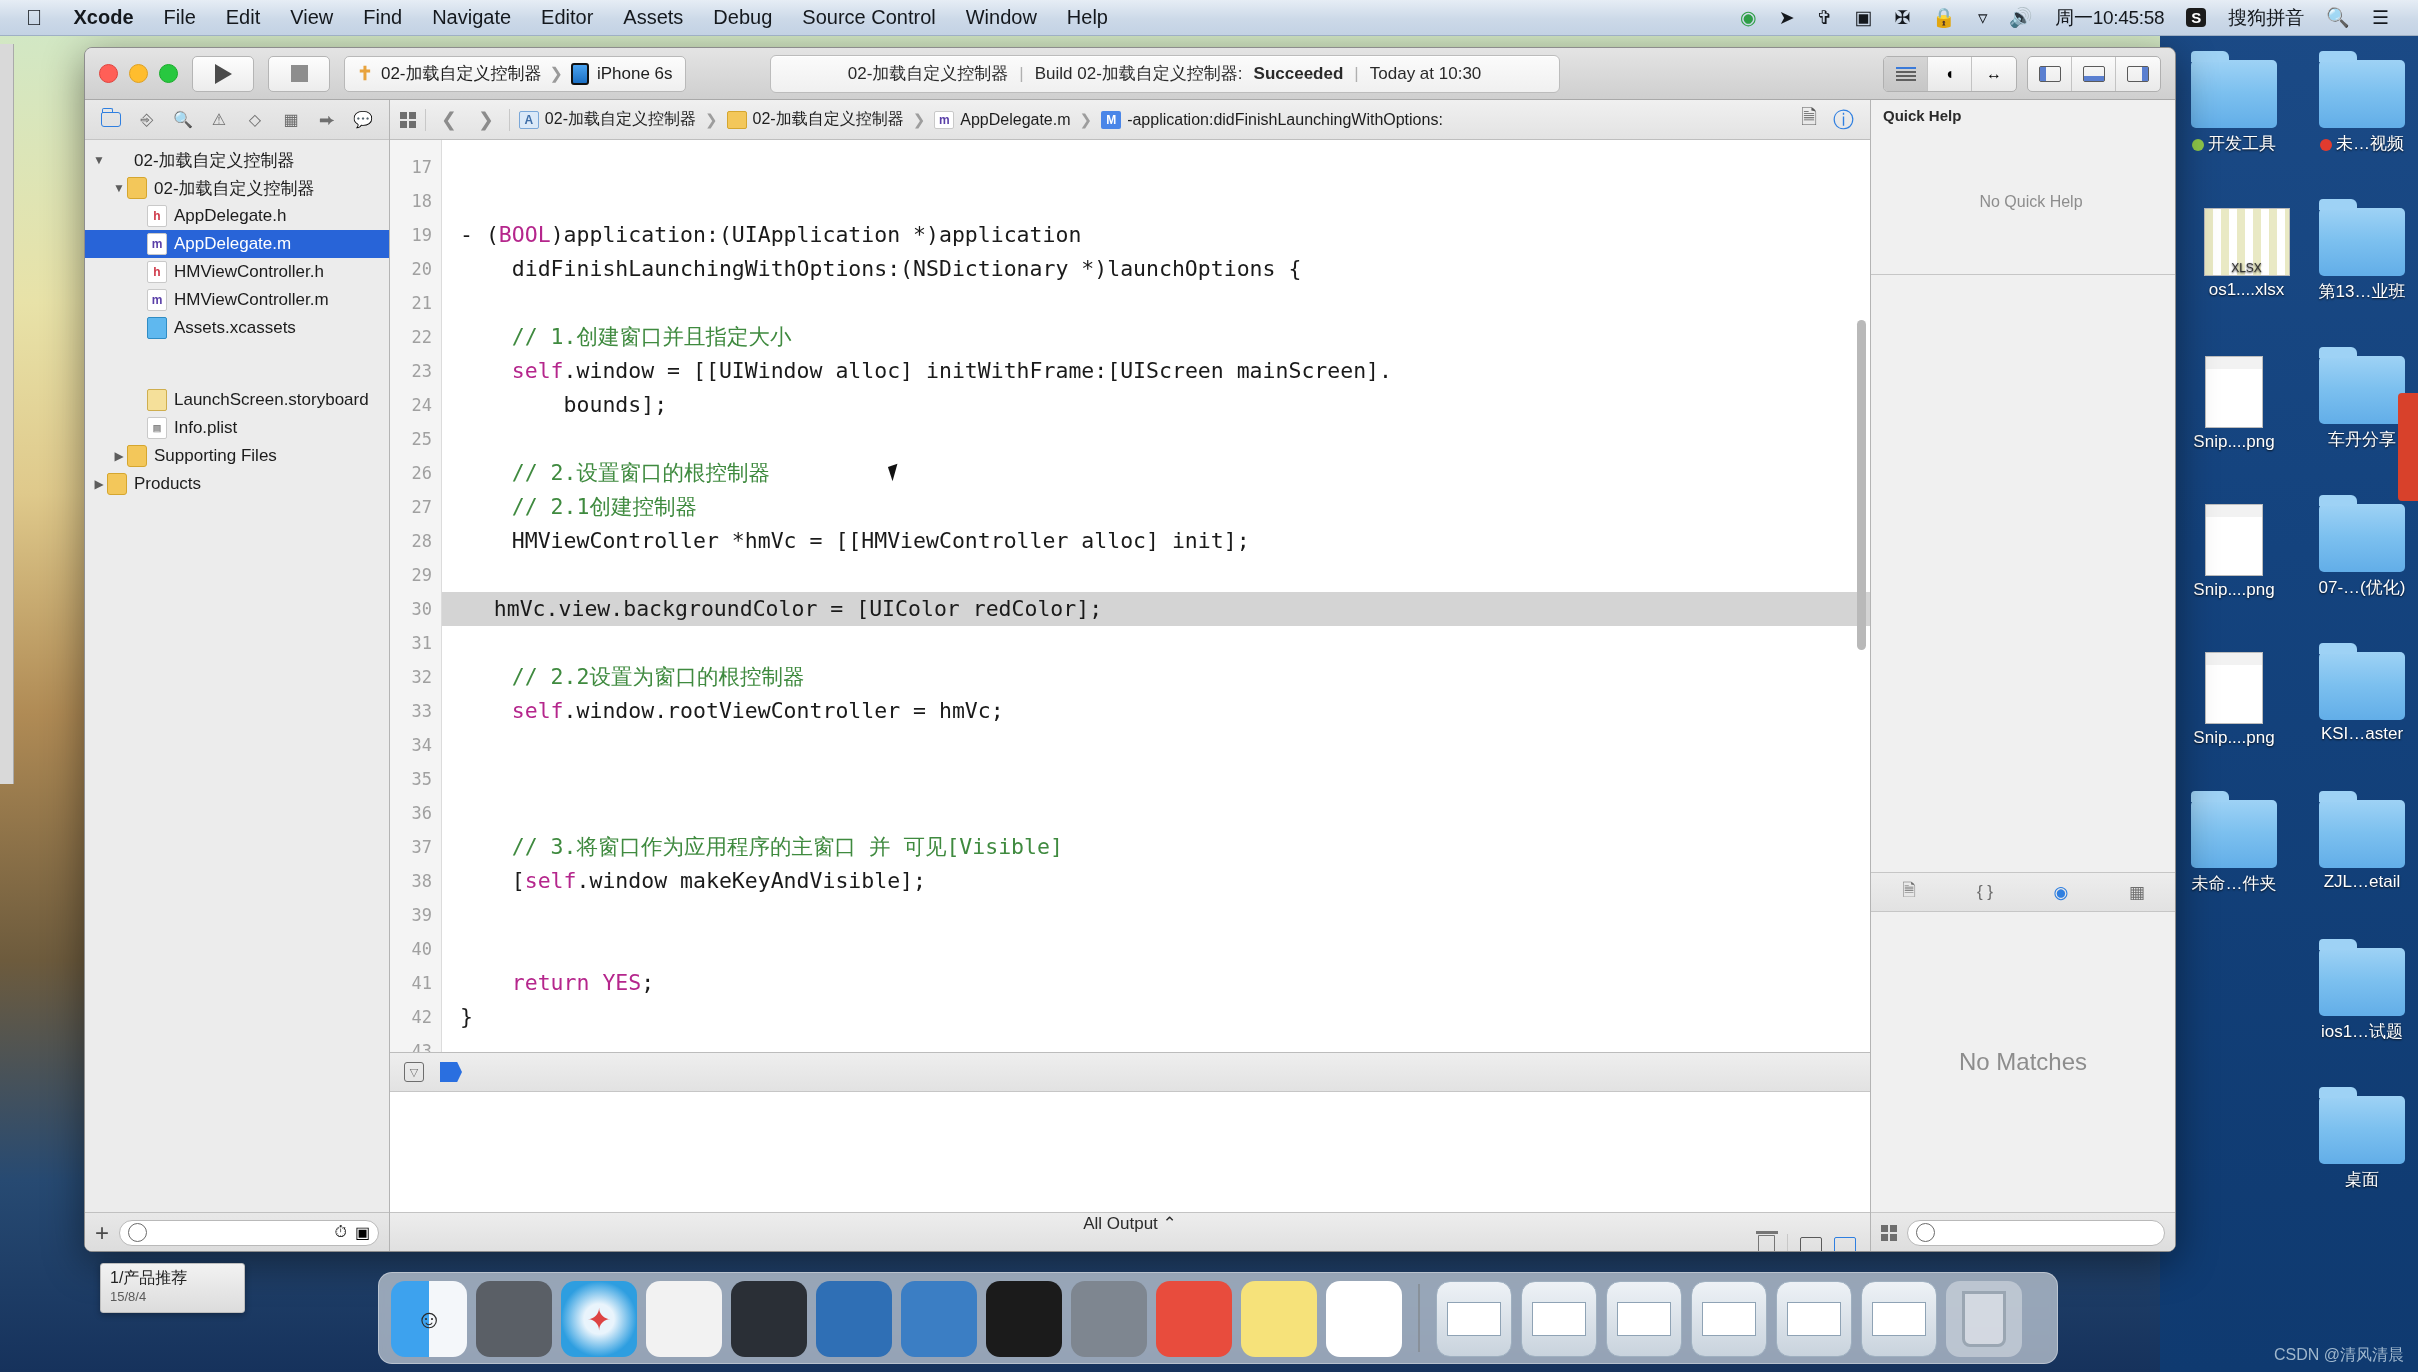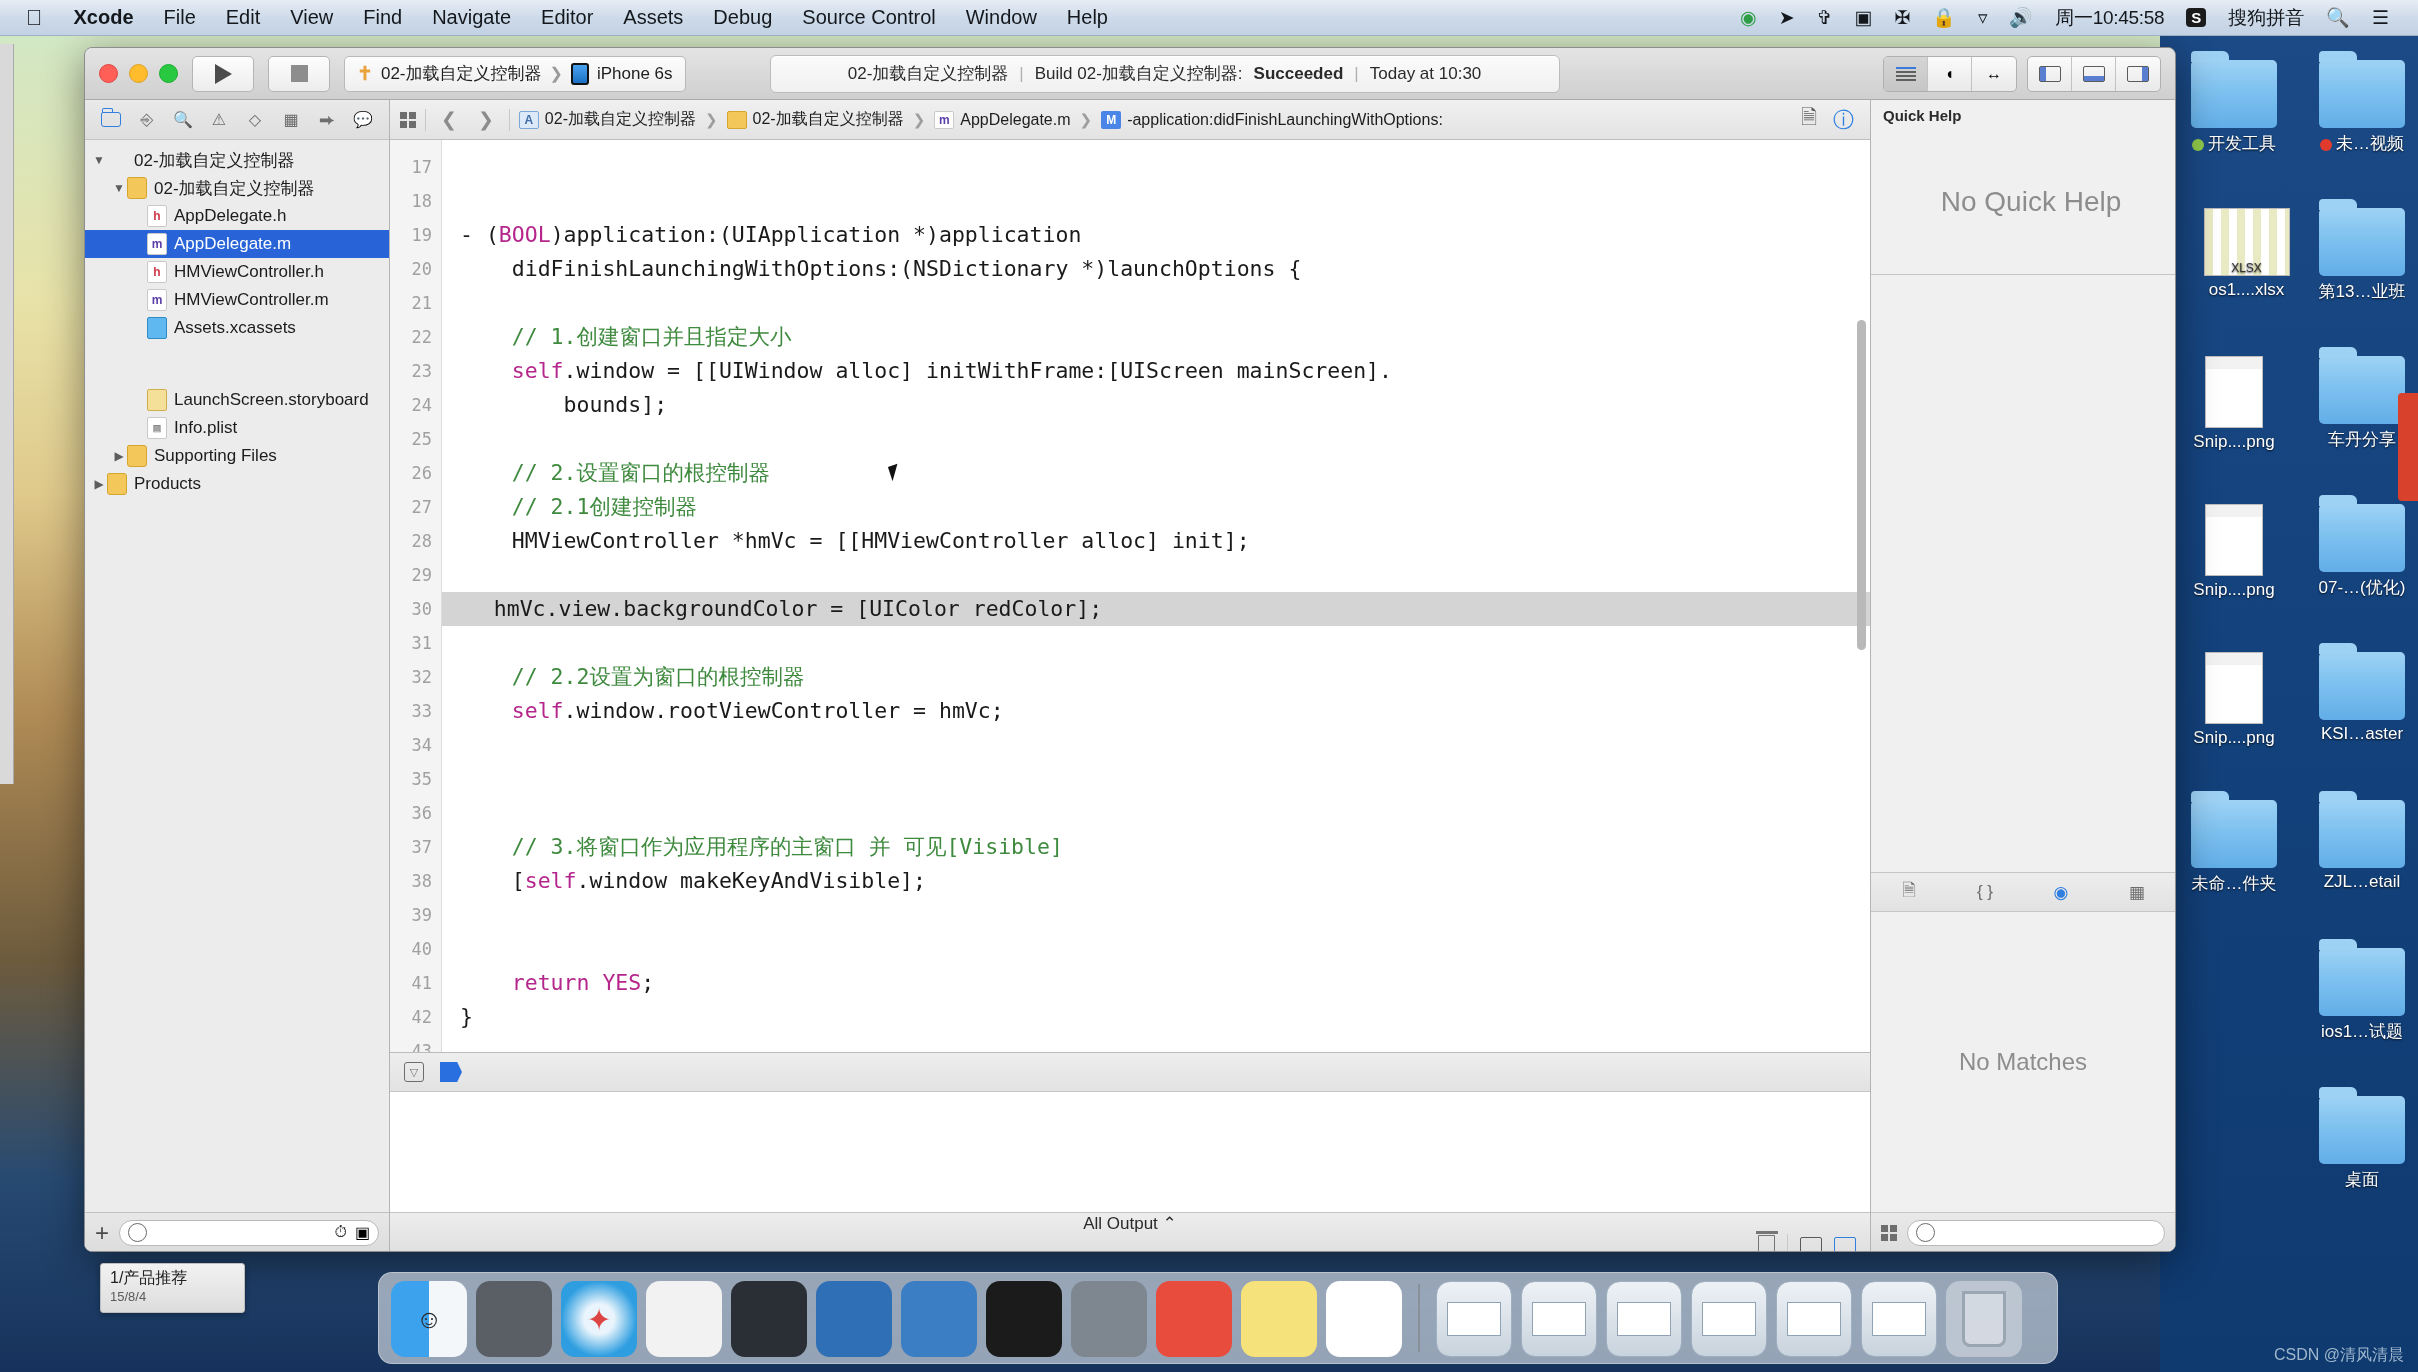--- a/index.html
+++ b/index.html
@@ -161,21 +161,21 @@
     height:40px;background:linear-gradient(180deg,#ededed,#e0e0e0);border-top:1px solid #c3c3c3;
     display:flex;align-items:center;padding:0 14px;font-size:17px;color:#2b2b2b;flex-direction:column;
   }
   #dbg-bottom .right{margin-left:auto;display:flex;align-items:center;gap:12px;}
   .trash{width:17px;height:20px;border:1.6px solid #767676;border-radius:0 0 3px 3px;position:relative;}
   .trash::before{content:"";position:absolute;top:-5px;left:-3px;width:22px;height:3px;background:#767676;}
 
   
   #utility{ width:305px; background:#f0f0f0; border-left:1px solid #b4b4b4; display:flex; flex-direction:column;}
   #qh-head{height:30px;display:flex;align-items:center;padding:0 12px;font-size:15px;font-weight:bold;color:#2b2b2b;}
-  #qh-body{height:145px;display:flex;align-items:center;justify-content:center;font-size:28px;color:#8d8d8d;border-bottom:1px solid #c6c6c6;padding-left:16px;}
+  #qh-body{height:145px;display:flex;align-items:center;justify-content:center;font-size:16px;color:#8d8d8d;border-bottom:1px solid #c6c6c6;padding-left:16px;}
   #lib-tabs{height:40px;border-top:1px solid #c6c6c6;border-bottom:1px solid #c6c6c6;display:flex;align-items:center;justify-content:space-around;
     background:linear-gradient(180deg,#ededed,#e2e2e2);margin-top:auto;}
   .libtab{width:30px;height:24px;display:flex;align-items:center;justify-content:center;color:#6d6d6d;font-size:17px;}
   .libtab.active{color:#2f7fe0;}
   #lib-body{height:300px;display:flex;align-items:center;justify-content:center;font-size:24px;color:#8d8d8d;}
   #lib-bottom{height:40px;border-top:1px solid #c6c6c6;background:linear-gradient(180deg,#e9e9e9,#dddddd);
     display:flex;align-items:center;padding:0 10px;gap:10px;}
   #utility-spacer{flex:1;}
 
   

